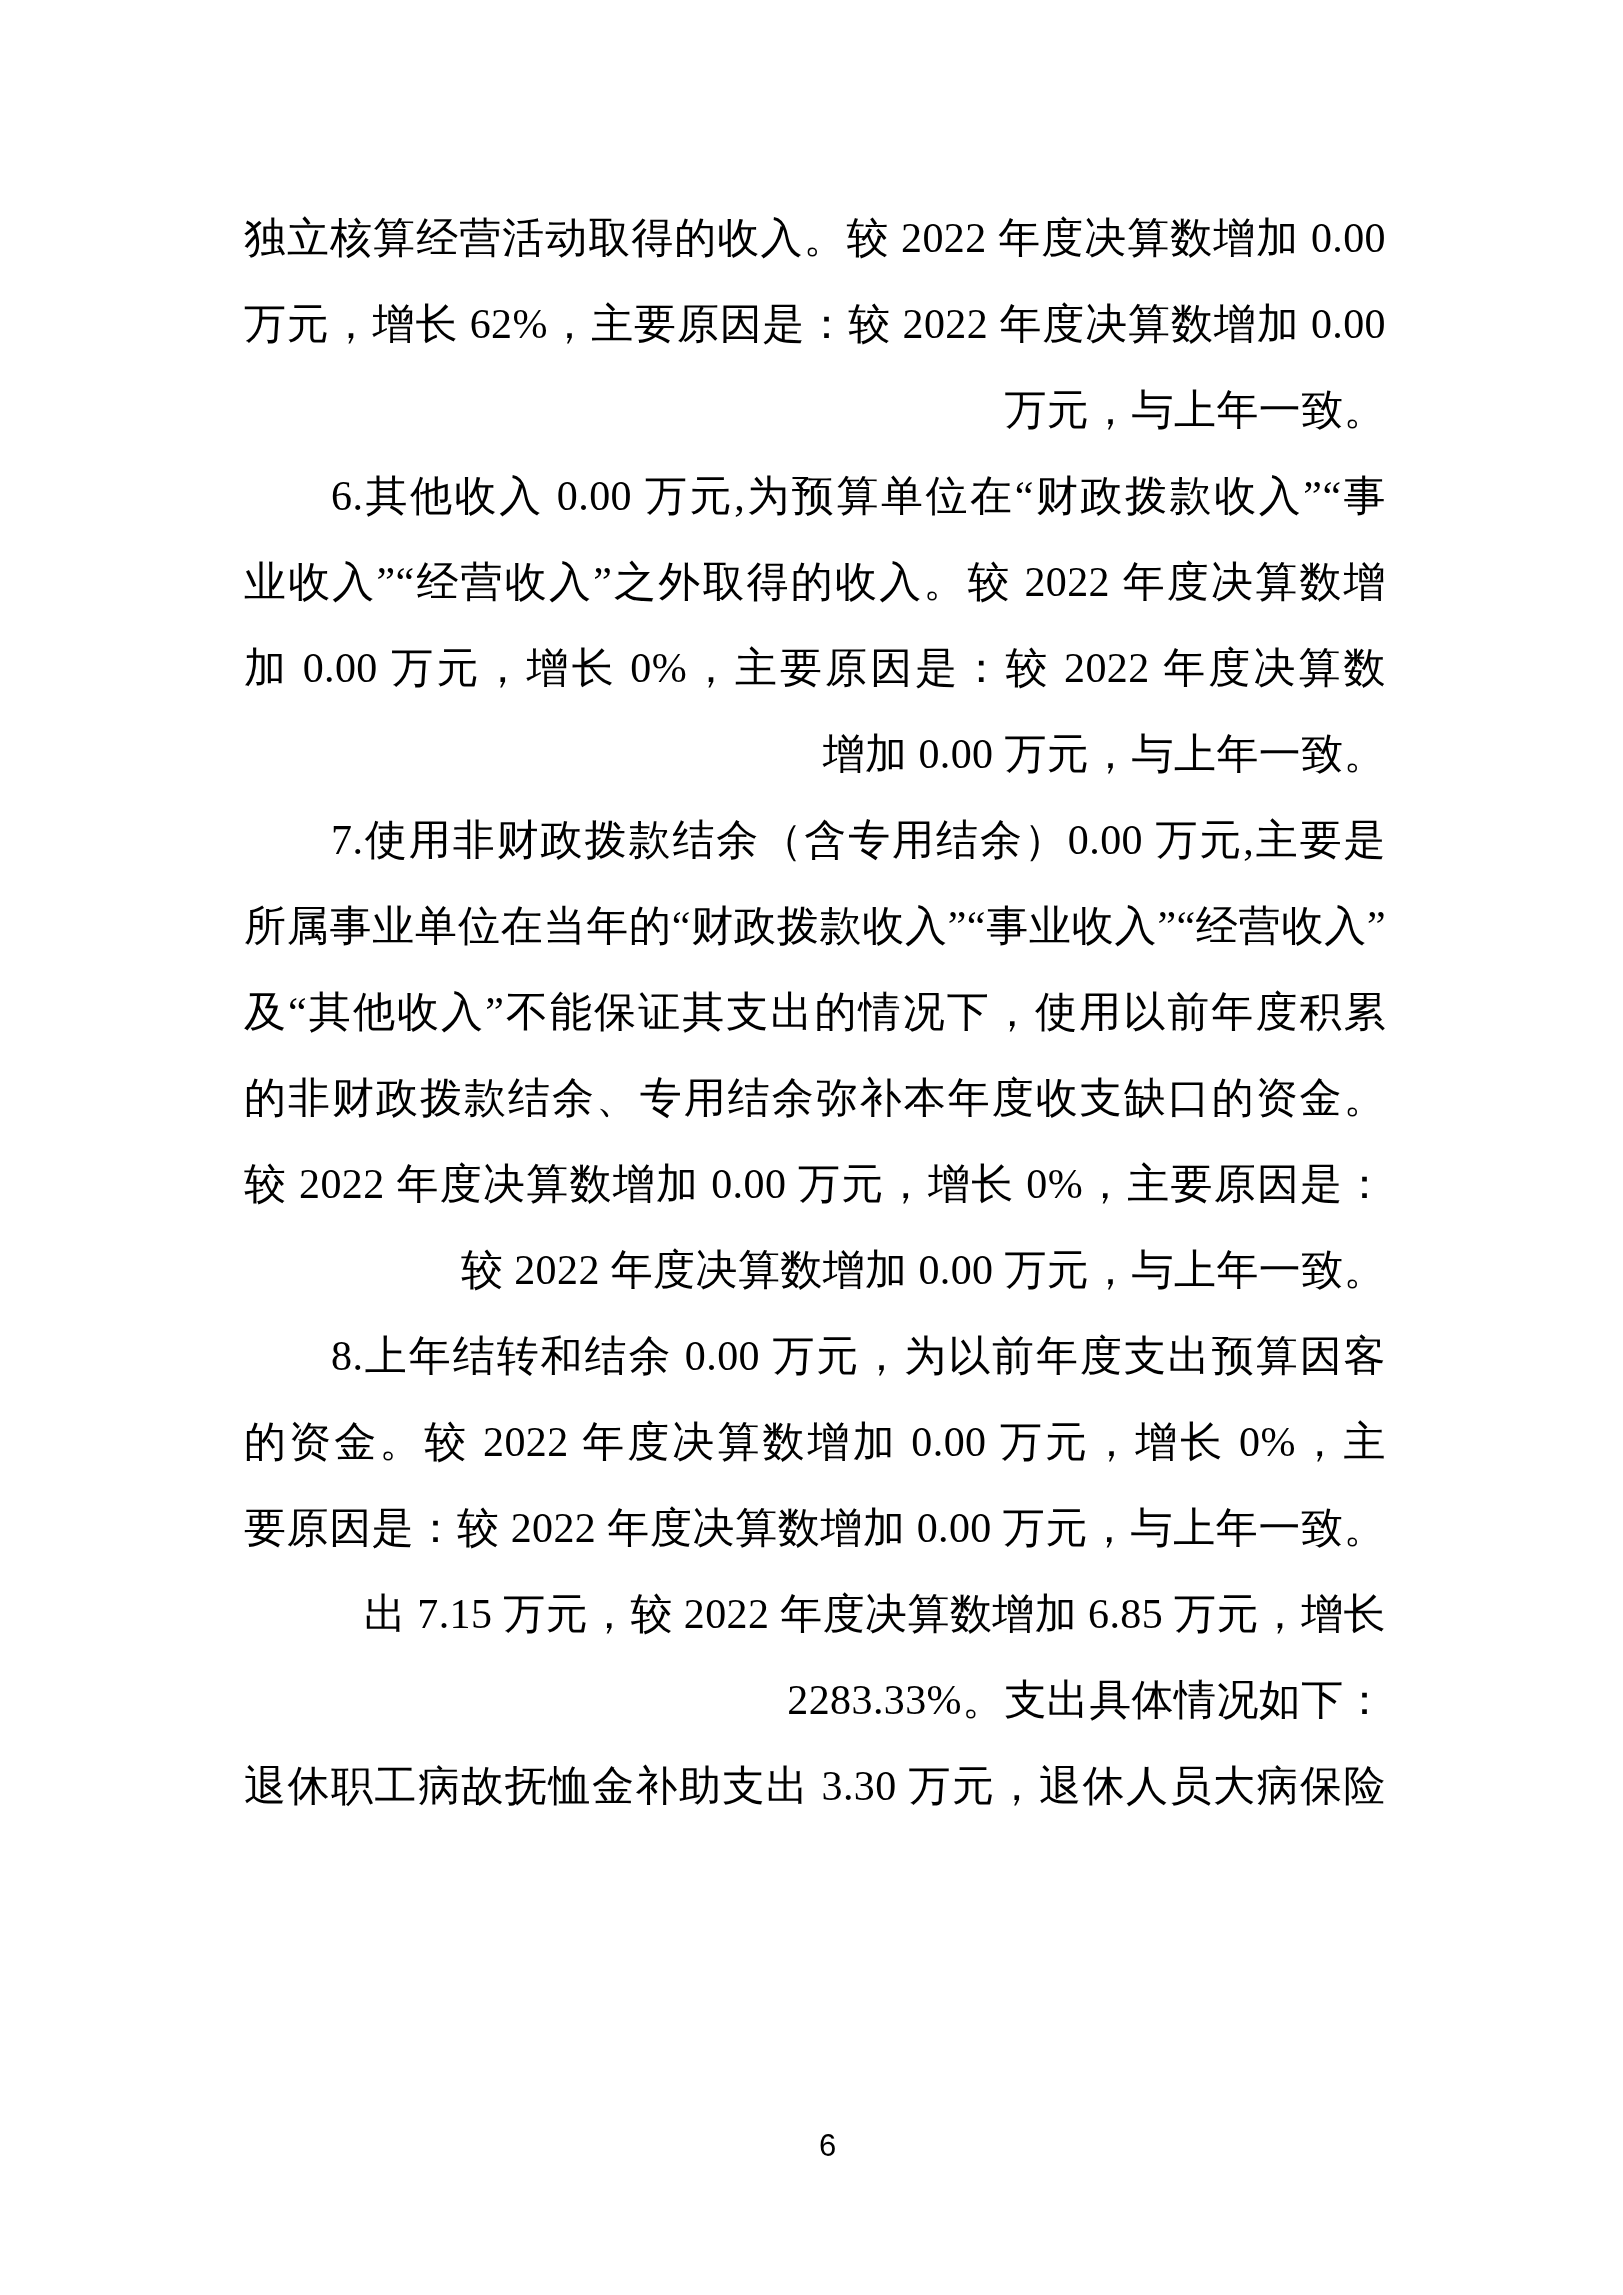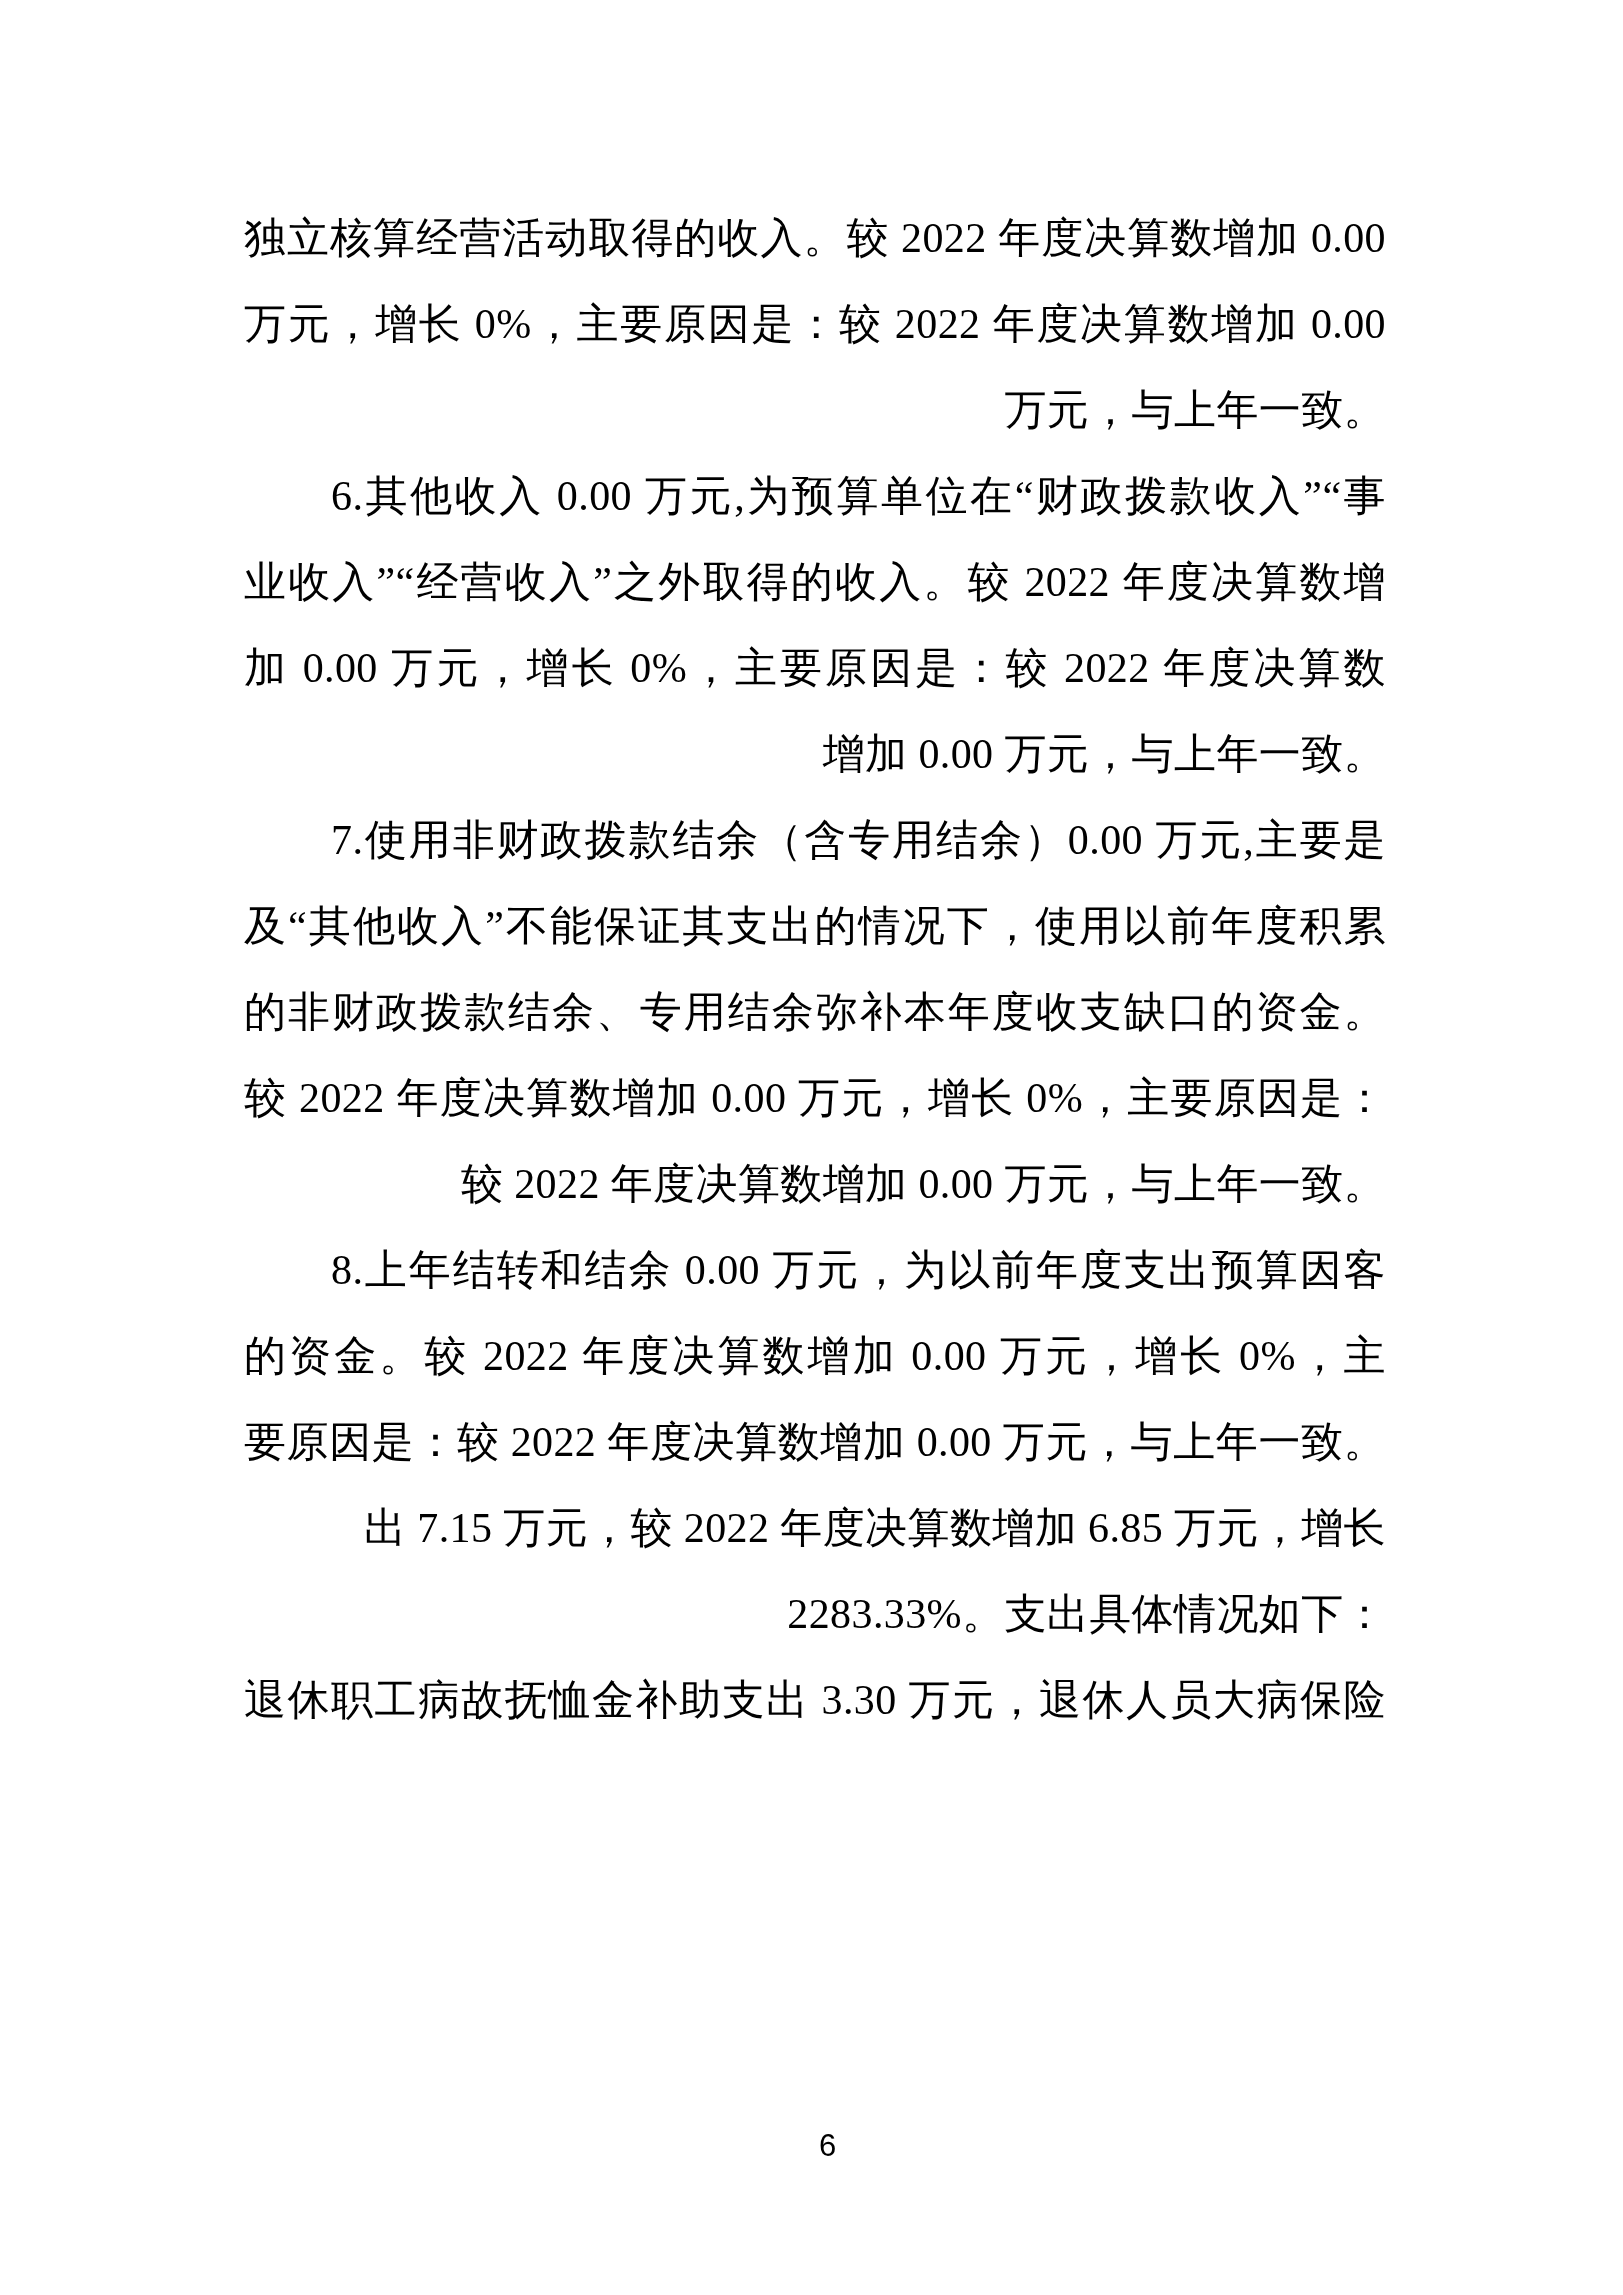--- a/index.html
+++ b/index.html
@@ -53,27 +53,28 @@
     font-family: "Liberation Sans", "DejaVu Sans", sans-serif;
     color: #000000;
   }
 </style>
 </head>
 <body>
 
 <div class="page">
   <div class="text-block">
     <div class="line j">独立核算经营活动取得的收入。较 2022 年度决算数增加 0.00</div>
-    <div class="line j">万元，增长 0%，主要原因是：较 2022 年度决算数增加 0.00</div>
+    <div class="line j">万元，增长 62%，主要原因是：较 2022 年度决算数增加 0.00</div>
     <div class="line l">万元，与上年一致。</div>
     <div class="line j indent">6.其他收入 0.00 万元,为预算单位在“财政拨款收入”“事</div>
     <div class="line j">业收入”“经营收入”之外取得的收入。较 2022 年度决算数增</div>
     <div class="line j">加 0.00 万元，增长 0%，主要原因是：较 2022 年度决算数</div>
     <div class="line l">增加 0.00 万元，与上年一致。</div>
     <div class="line j indent">7.使用非财政拨款结余（含专用结余）0.00 万元,主要是</div>
+    <div class="line j">所属事业单位在当年的“财政拨款收入”“事业收入”“经营收入”</div>
     <div class="line j">及“其他收入”不能保证其支出的情况下，使用以前年度积累</div>
     <div class="line j">的非财政拨款结余、专用结余弥补本年度收支缺口的资金。</div>
     <div class="line j">较 2022 年度决算数增加 0.00 万元，增长 0%，主要原因是：</div>
     <div class="line l">较 2022 年度决算数增加 0.00 万元，与上年一致。</div>
     <div class="line j indent">8.上年结转和结余 0.00 万元，为以前年度支出预算因客</div>
     <div class="line j">的资金。较 2022 年度决算数增加 0.00 万元，增长 0%，主</div>
     <div class="line j">要原因是：较 2022 年度决算数增加 0.00 万元，与上年一致。</div>
     <div class="line l">出 7.15 万元，较 2022 年度决算数增加 6.85 万元，增长</div>
     <div class="line l">2283.33%。支出具体情况如下：</div>
     <div class="line j">退休职工病故抚恤金补助支出 3.30 万元，退休人员大病保险</div>

